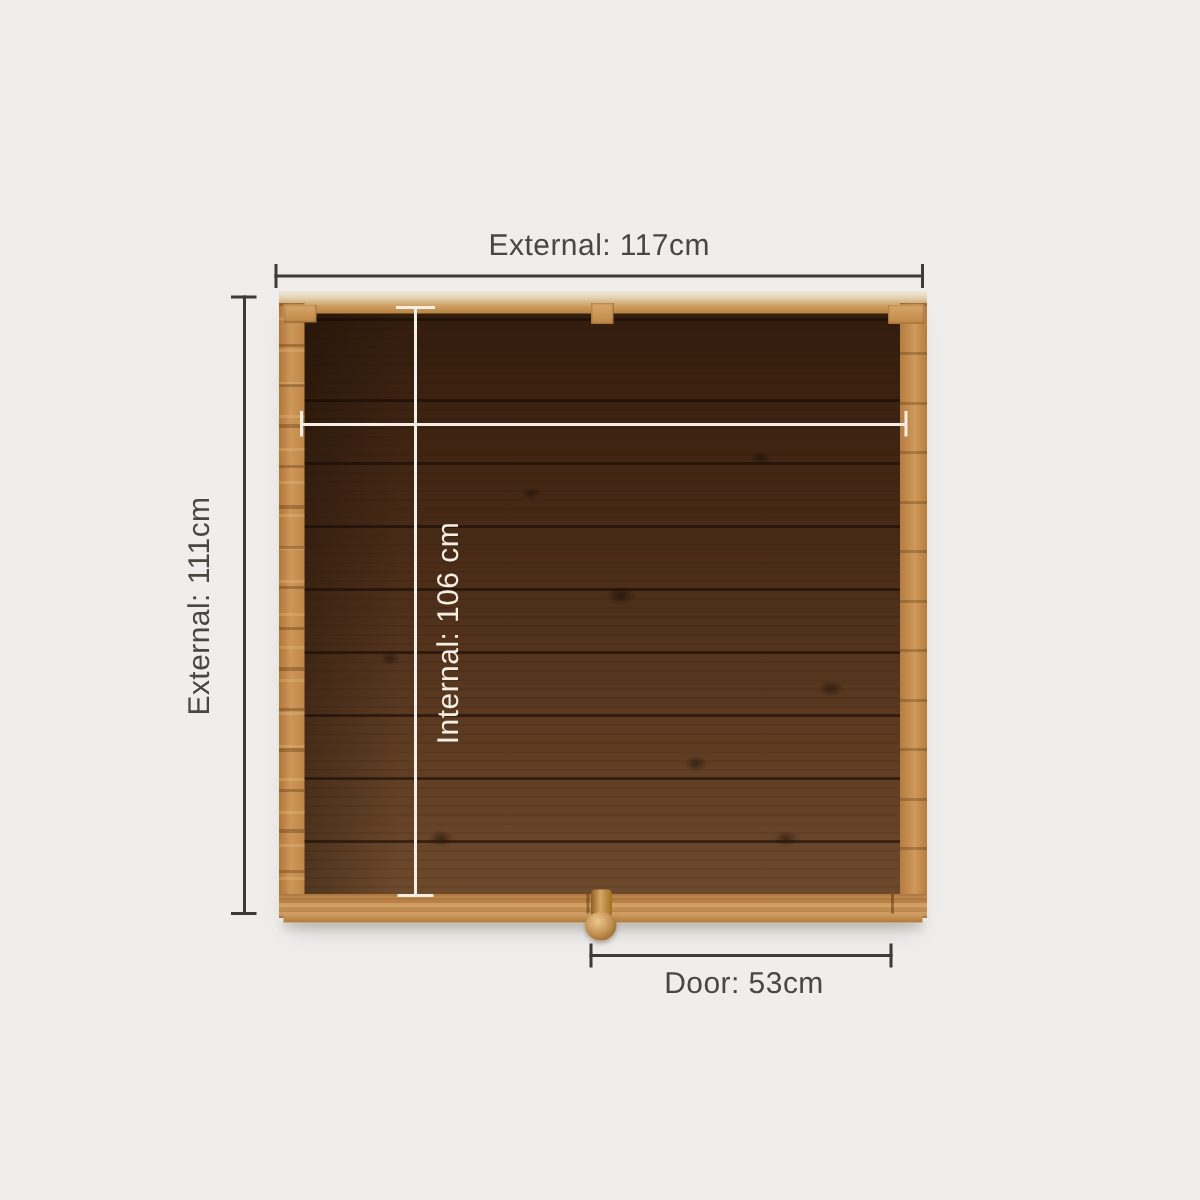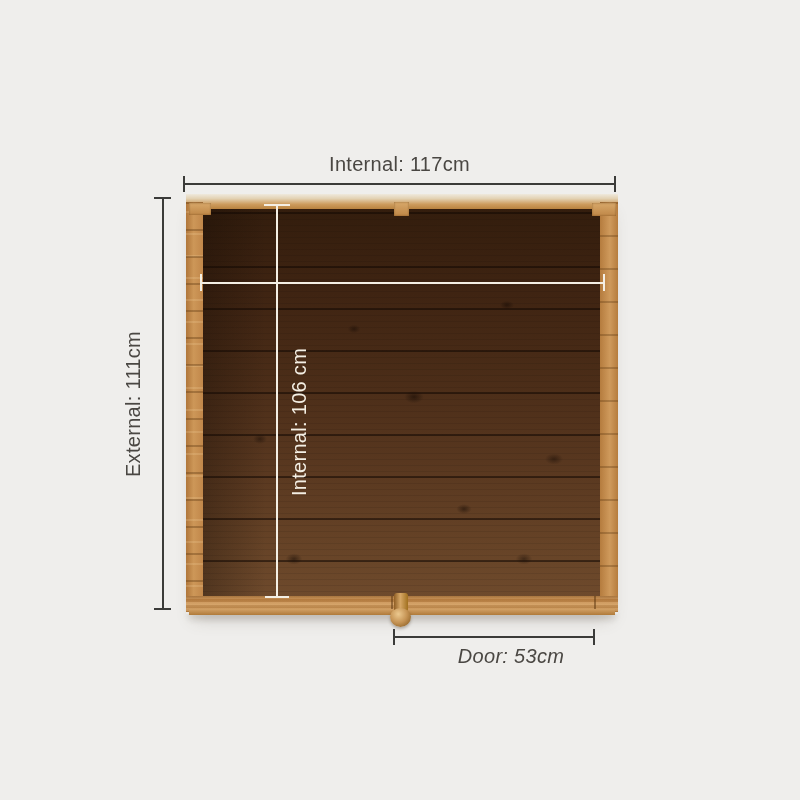--- a/index.html
+++ b/index.html
@@ -118,21 +118,21 @@
   
   .int-v-line{left:276px;top:204px;width:2px;height:394px;}
   .int-v-tick-t{left:264px;top:204px;width:26px;height:2px;}
   .int-v-tick-b{left:265px;top:596px;width:24px;height:2px;}
   .lbl-int-depth{left:199px;top:410px;width:200px;height:24px;}
 
   
   .dim-door-line{left:393px;top:636px;width:202px;height:2px;}
   .dim-door-tick-l{left:393px;top:629px;width:2px;height:16px;}
   .dim-door-tick-r{left:593px;top:629px;width:2px;height:16px;}
-  .lbl-door{left:410px;top:644px;width:202px;font-style:italic;}
+  .lbl-door{left:395px;top:644px;width:202px;}
 </style>
 </head>
 <body>
 
 <div class="stage">
 
   <div class="shed">
     <div class="floor"></div>
     <div class="top-rail"></div>
     <div class="left-rail"></div>
@@ -144,21 +144,21 @@
     <div class="door-seam door-seam-left"></div>
     <div class="door-seam door-seam-right"></div>
     <div class="sill"></div>
     <div class="door-knob-shaft"></div>
     <div class="door-knob-ball"></div>
   </div>
 
   <div class="dim-line dim-top-line"></div>
   <div class="dim-tick dim-top-tick-l"></div>
   <div class="dim-tick dim-top-tick-r"></div>
-  <div class="dim-label lbl-ext-width">Internal: 117cm</div>
+  <div class="dim-label lbl-ext-width">External: 117cm</div>
 
   <div class="dim-line dim-left-line"></div>
   <div class="dim-tick dim-left-tick-t"></div>
   <div class="dim-tick dim-left-tick-b"></div>
   <div class="dim-label v-rot lbl-ext-depth">External: 111cm</div>
 
   <div class="int-line int-h-line"></div>
   <div class="int-line int-h-tick-l"></div>
   <div class="int-line int-h-tick-r"></div>
 

